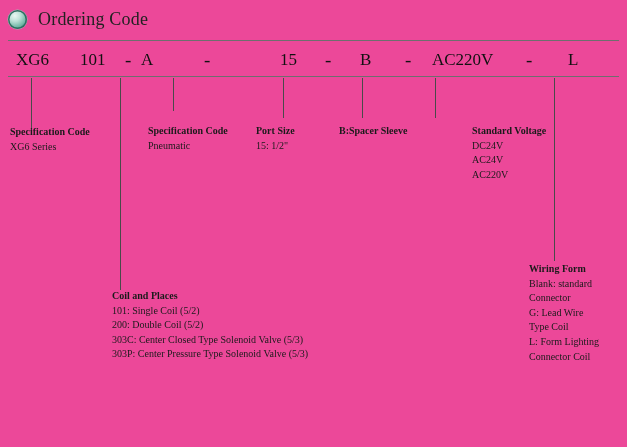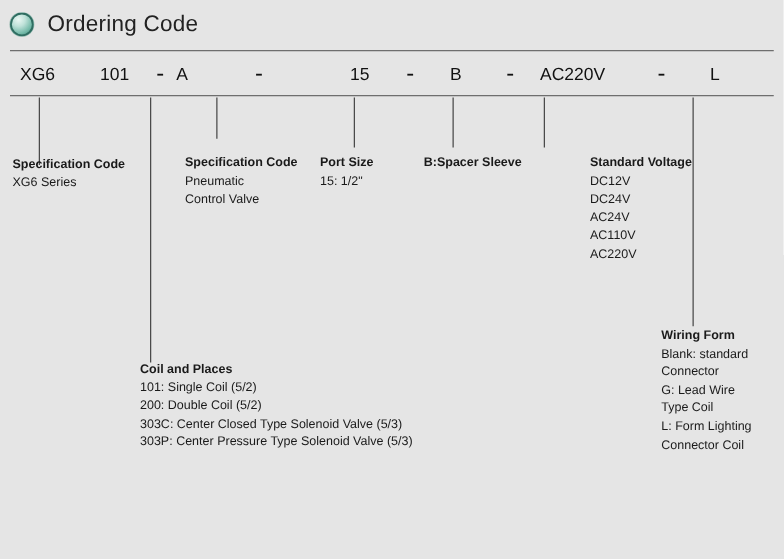--- a/index.html
+++ b/index.html
@@ -8,22 +8,23 @@
     background: #ffffff;
   }
   body {
     font-family: "Liberation Sans", sans-serif;
     color: #1a1a1a;
   }
   #page {
     position: relative;
     width: 627px;
     height: 447px;
-    background: #e5e5e5;
+    background: #ec4899;
     overflow: hidden;
+    font-family: Liberation Serif, serif;
   }
 
   
   .title-row {
     position: absolute;
     left: 8px;
     top: 5px;
     height: 28px;
     display: flex;
     align-items: center;
@@ -62,21 +63,21 @@
     position: absolute;
     left: 8px;
     top: 44px;
     width: 611px;
     height: 31px;
     white-space: nowrap;
   }
   .code-tok {
     position: absolute;
     top: 0;
-    font-size: 14px;
+    font-size: 17px;
     font-weight: 400;
     color: #111111;
     line-height: 31px;
     white-space: nowrap;
   }
   .code-dash {
     position: absolute;
     top: 0;
     font-size: 19px;
     color: #111111;
@@ -149,35 +150,32 @@
     </div>
 
   <div id="notes-layer">
       <div class="note" style="left: 10px; top: 125px;">
         <span class="hd">Specification Code</span>
         <span class="ln">XG6 Series</span>
       </div>
       <div class="note" style="left: 148px; top: 124px;">
         <span class="hd">Specification Code</span>
         <span class="ln">Pneumatic</span>
-        <span class="ln">Control Valve</span>
       </div>
       <div class="note" style="left: 256px; top: 124px;">
         <span class="hd">Port Size</span>
         <span class="ln">15: 1/2"</span>
       </div>
       <div class="note solo" style="left: 339px; top: 124px; text-align: right;">
         <span class="hd">B:Spacer Sleeve</span>
       </div>
       <div class="note" style="left: 432px; top: 124px; margin-left: 40px;">
         <span class="hd">Standard Voltage</span>
-        <span class="ln">DC12V</span>
         <span class="ln">DC24V</span>
         <span class="ln">AC24V</span>
-        <span class="ln">AC110V</span>
         <span class="ln">AC220V</span>
       </div>
       <div class="note" style="left: 529px; top: 262px;">
         <span class="hd">Wiring Form</span>
         <span class="ln">Blank:  standard</span>
         <span class="ln">Connector</span>
         <span class="ln">G: Lead Wire</span>
         <span class="ln">Type Coil</span>
         <span class="ln">L: Form Lighting</span>
         <span class="ln">Connector Coil</span>

